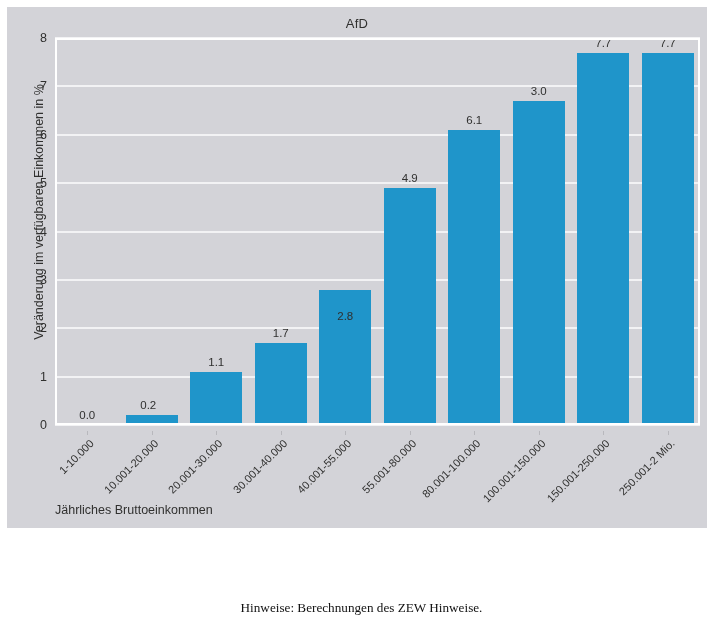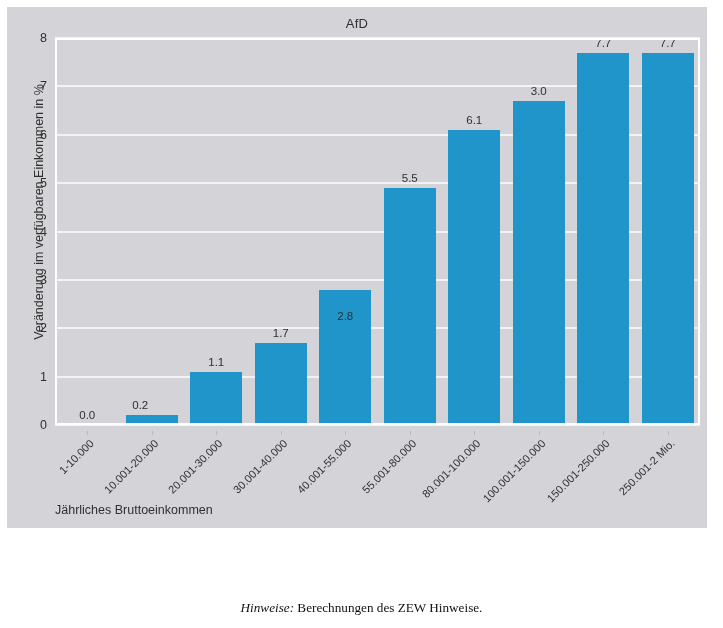--- a/index.html
+++ b/index.html
@@ -196,21 +196,21 @@
   #note {
     position: absolute;
     left: 0;
     top: 600px;
     width: 723px;
     text-align: center;
     font-family: "Liberation Serif", serif;
     font-size: 13.2px;
     color: #111111;
   }
-  #note .it { font-style: italic; }
+  #note .it { }
 </style>
 </head>
 <body>
 
 <div id="figure">
 
   <div id="chart-title">AfD</div>
 
   <div id="ylabel">Veränderung im verfügbaren Einkommen in %</div>
 
@@ -233,29 +233,29 @@
         <div class="gridline" style="top: 289.25px;"></div>
         <div class="gridline" style="top: 240.875px;"></div>
         <div class="gridline" style="top: 192.5px;"></div>
         <div class="gridline" style="top: 144.125px;"></div>
         <div class="gridline" style="top: 95.75px;"></div>
         <div class="gridline" style="top: 47.375px;"></div>
         <div class="gridline" style="top: -1px;"></div>
         <div class="bar" title="1-10.000: 0.0" style="left: 6.45px; width: 51.6px; height: 0px; background: rgb(31, 149, 202);"></div>
         <div class="bar-value" style="left: 0px; width: 64.5px; top: 383px; text-align: center;">0.0</div>
         <div class="bar" title="10.001-20.000: 0.2" style="left: 70.95px; width: 51.6px; height: 9.675px; background: rgb(31, 149, 202);"></div>
-        <div class="bar-value" style="left: 53px; width: 64.5px; top: 373.325px;">0.2</div>
+        <div class="bar-value" style="left: 61px; width: 64.5px; top: 373.325px;">0.2</div>
         <div class="bar" title="20.001-30.000: 1.1" style="left: 135.45px; width: 51.6px; height: 53.2125px; background: rgb(31, 149, 202);"></div>
         <div class="bar-value" style="left: 129px; width: 64.5px; top: 329.788px;">1.1</div>
         <div class="bar" title="30.001-40.000: 1.7" style="left: 199.95px; width: 51.6px; height: 82.2375px; background: rgb(31, 149, 202);"></div>
         <div class="bar-value" style="left: 193.5px; width: 64.5px; top: 300.762px;">1.7</div>
         <div class="bar" title="40.001-55.000: 2.8" style="left: 264.45px; width: 51.6px; height: 135.45px; background: rgb(31, 149, 202);"></div>
         <div class="bar-value" style="left: 258px; width: 64.5px; top: 247.55px; margin-top: 36px;">2.8</div>
         <div class="bar" title="55.001-80.000: 4.9" style="left: 328.95px; width: 51.6px; height: 237.037px; background: rgb(31, 149, 202);"></div>
-        <div class="bar-value" style="left: 322.5px; width: 64.5px; top: 145.962px;">5.5</div>
+        <div class="bar-value" style="left: 322.5px; width: 64.5px; top: 145.962px;">4.9</div>
         <div class="bar" title="80.001-100.000: 6.1" style="left: 393.45px; width: 51.6px; height: 295.087px; background: rgb(31, 149, 202);"></div>
         <div class="bar-value" style="left: 387px; width: 64.5px; top: 87.9125px;">6.1</div>
         <div class="bar" title="100.001-150.000: 6.7" style="left: 457.95px; width: 51.6px; height: 324.113px; background: rgb(31, 149, 202);"></div>
         <div class="bar-value" style="left: 451.5px; width: 64.5px; top: 58.8875px;">3.0</div>
         <div class="bar" title="150.001-250.000: 7.7" style="left: 522.45px; width: 51.6px; height: 372.488px; background: rgb(31, 149, 202);"></div>
         <div class="bar-value" style="left: 516px; width: 64.5px; top: 10.5125px;">7.7</div>
         <div class="bar" title="250.001-2 Mio.: 7.7" style="left: 586.95px; width: 51.6px; height: 372.488px; background: rgb(31, 149, 202);"></div>
         <div class="bar-value" style="left: 580.5px; width: 64.5px; top: 10.5125px;">7.7</div>
       </div>
     <div class="spine-top"></div>

